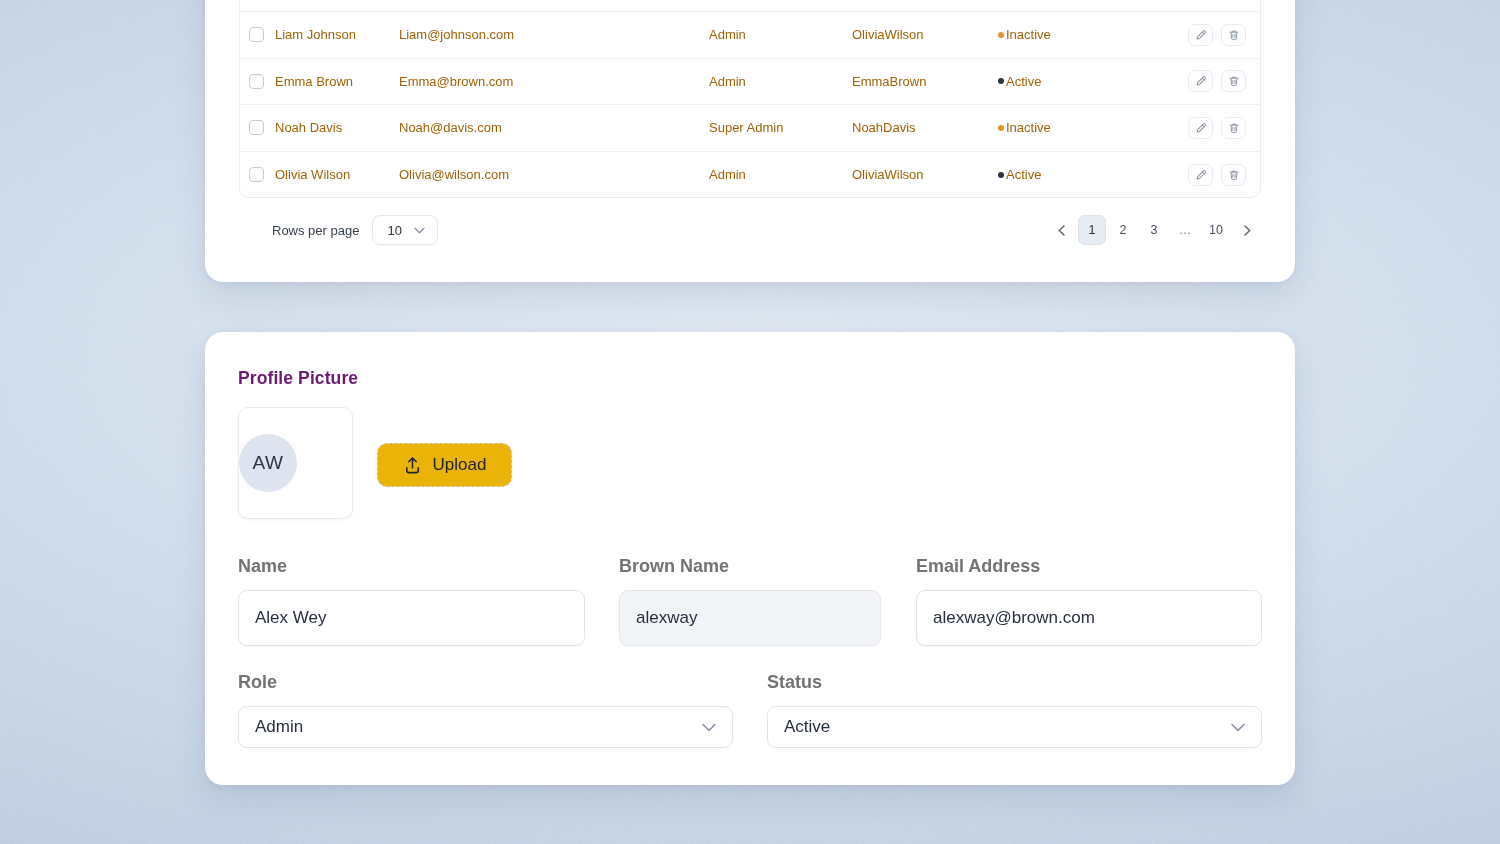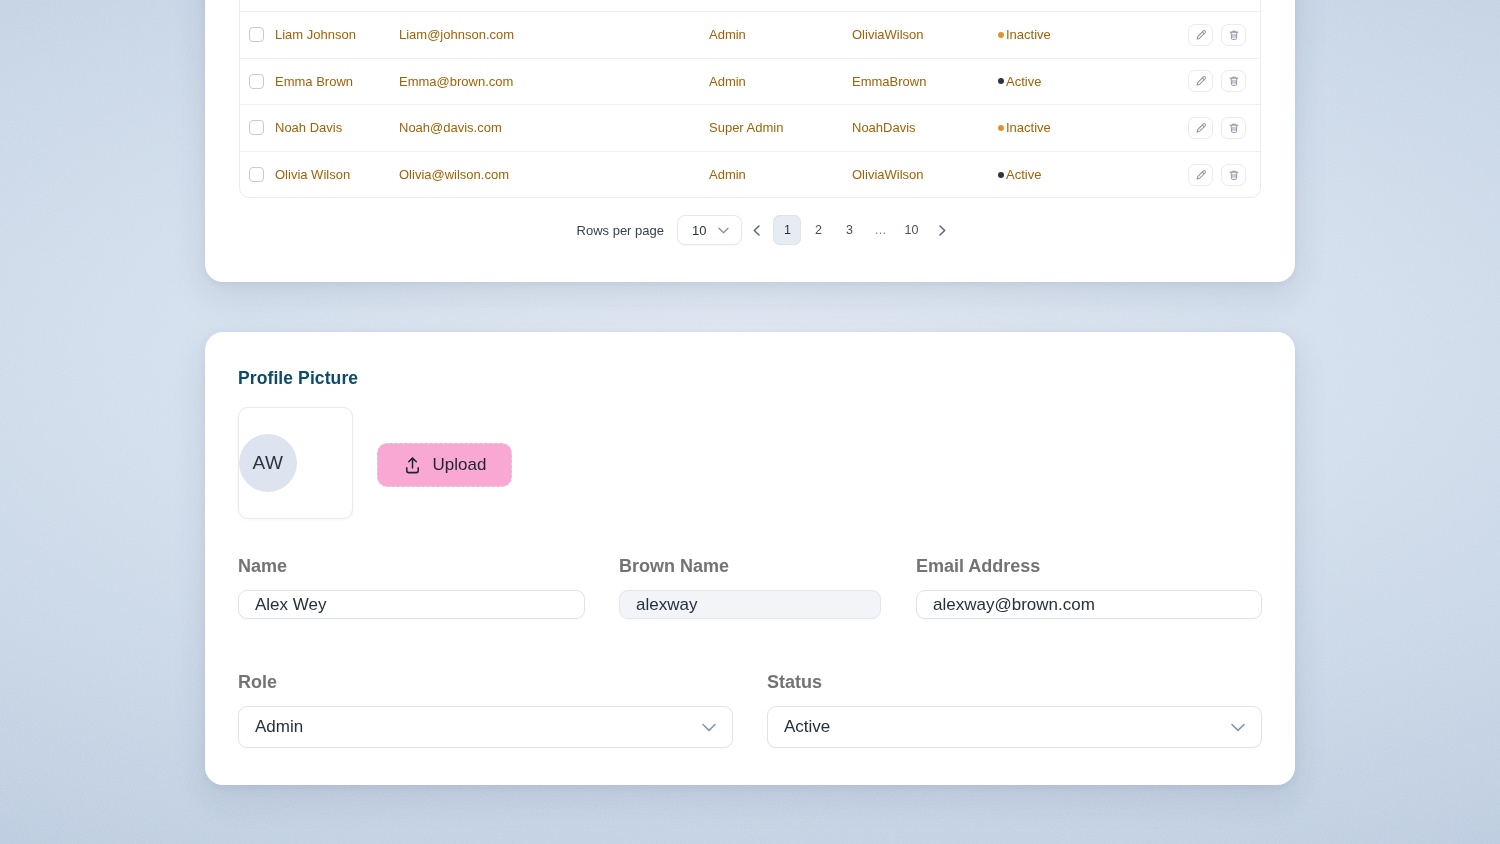--- a/index.html
+++ b/index.html
@@ -32,59 +32,59 @@
   .cell.status { display:flex; align-items:center; gap:2px; }
   .dot { width:6px; height:6px; border-radius:50%; display:inline-block; flex:none; }
   .actions { display:flex; gap:8px; justify-content:flex-end; }
   .act { width:25px; height:22px; border:1px solid #e9ebf0; border-radius:7px;
     background:#fff; display:flex; align-items:center; justify-content:center;
     color:#8a93a3; cursor:pointer; padding:0; }
   .act svg { display:block; }
 
   
   .table-footer { position:absolute; left:34px; right:34px; top:274px; height:32px;
-    display:flex; align-items:center; justify-content:center;margin-left:33px; }
+    display:flex; align-items:center; justify-content:space-between;margin-left:33px; }
   .rpp { display:flex; align-items:center; gap:13px; font-size:13px; color:#38414f; }
   .rpp-select { display:flex; align-items:center; gap:12px; height:30px;
     padding:0 12px 0 14px; border:1px solid #e4e8ee; border-radius:8px;
     background:#fff; font-size:13px; color:#2a3342; cursor:pointer;
     box-shadow:0 1px 2px rgba(30,48,80,.04); font-family:inherit; }
   .pagination { display:flex; align-items:center; gap:3px; }
   .pg { min-width:28px; height:30px; border:none; background:transparent;
     border-radius:7px; font-size:12.5px; color:#46505f; cursor:pointer;
     display:flex; align-items:center; justify-content:center; font-family:inherit; }
   .pg.active { background:#e7ecf3; color:#2a3342; box-shadow:inset 0 0 0 1px #dde3ec; }
   .pg.nav { color:#5a6678; }
   .pg.dots { color:#7a8494; cursor:default; font-size:12px; }
 
   
   .pc-title { position:absolute; left:33px; top:36px; font-size:17.5px;
-    font-weight:700; color:#0c4a6e; letter-spacing:.1px; }
+    font-weight:700; color:#701a75; letter-spacing:.1px; }
   .avatar-box { position:absolute; left:33px; top:75px; width:115px; height:112px;
     border:1px solid #e7eaef; border-radius:10px; background:#fff;
     display:flex; align-items:center; justify-content:flex-start;
     box-shadow:0 1px 3px rgba(30,48,80,.05); }
   .avatar { width:58px; height:58px; border-radius:50%; background:#dde4f0;
     display:flex; align-items:center; justify-content:center;
     font-size:19px; color:#2b3440; letter-spacing:.5px; }
   .upload-btn { position:absolute; left:172px; top:111px; width:135px; height:44px;
-    border:1.5px dashed #d4dae3; border-radius:10px; background:#f9a8d4;
+    border:1.5px dashed #d4dae3; border-radius:10px; background:#eab308;
     display:flex; align-items:center; justify-content:center; gap:11px;
     font-size:17px; color:#1d2430; cursor:pointer; font-family:inherit; }
 
   .field { position:absolute; }
   .field label { display:block; font-size:18px; font-weight:700; color:#737373; }
   .field .control { margin-top:13px; }
   .f-name     { left:33px;  top:224px; width:347px; }
   .f-username { left:414px; top:224px; width:262px; }
   .f-email    { left:711px; top:224px; width:346px; }
   .f-role     { left:33px;  top:340px; width:495px; }
   .f-status   { left:562px; top:340px; width:495px; }
 
-  .text-input { width:100%; height:29px; border:1px solid #dfe3ea; border-radius:9px;
+  .text-input { width:100%; height:56px; border:1px solid #dfe3ea; border-radius:9px;
     background:#fff; padding:0 16px; font-size:17px; color:#27303f;
     font-family:inherit; outline:none; box-shadow:0 1px 2px rgba(30,48,80,.03); }
   .text-input.readonly { background:#f2f4f7; border-color:#e3e6ec; }
 
   .select { width:100%; height:42px; border:1px solid #dfe3ea; border-radius:9px;
     background:#fff; padding:0 16px; display:flex; align-items:center;
     justify-content:space-between; font-size:17px; color:#27303f; cursor:pointer;
     box-shadow:0 1px 2px rgba(30,48,80,.03); }
   .chev { color:#8a94a6; display:flex; }
 </style>

